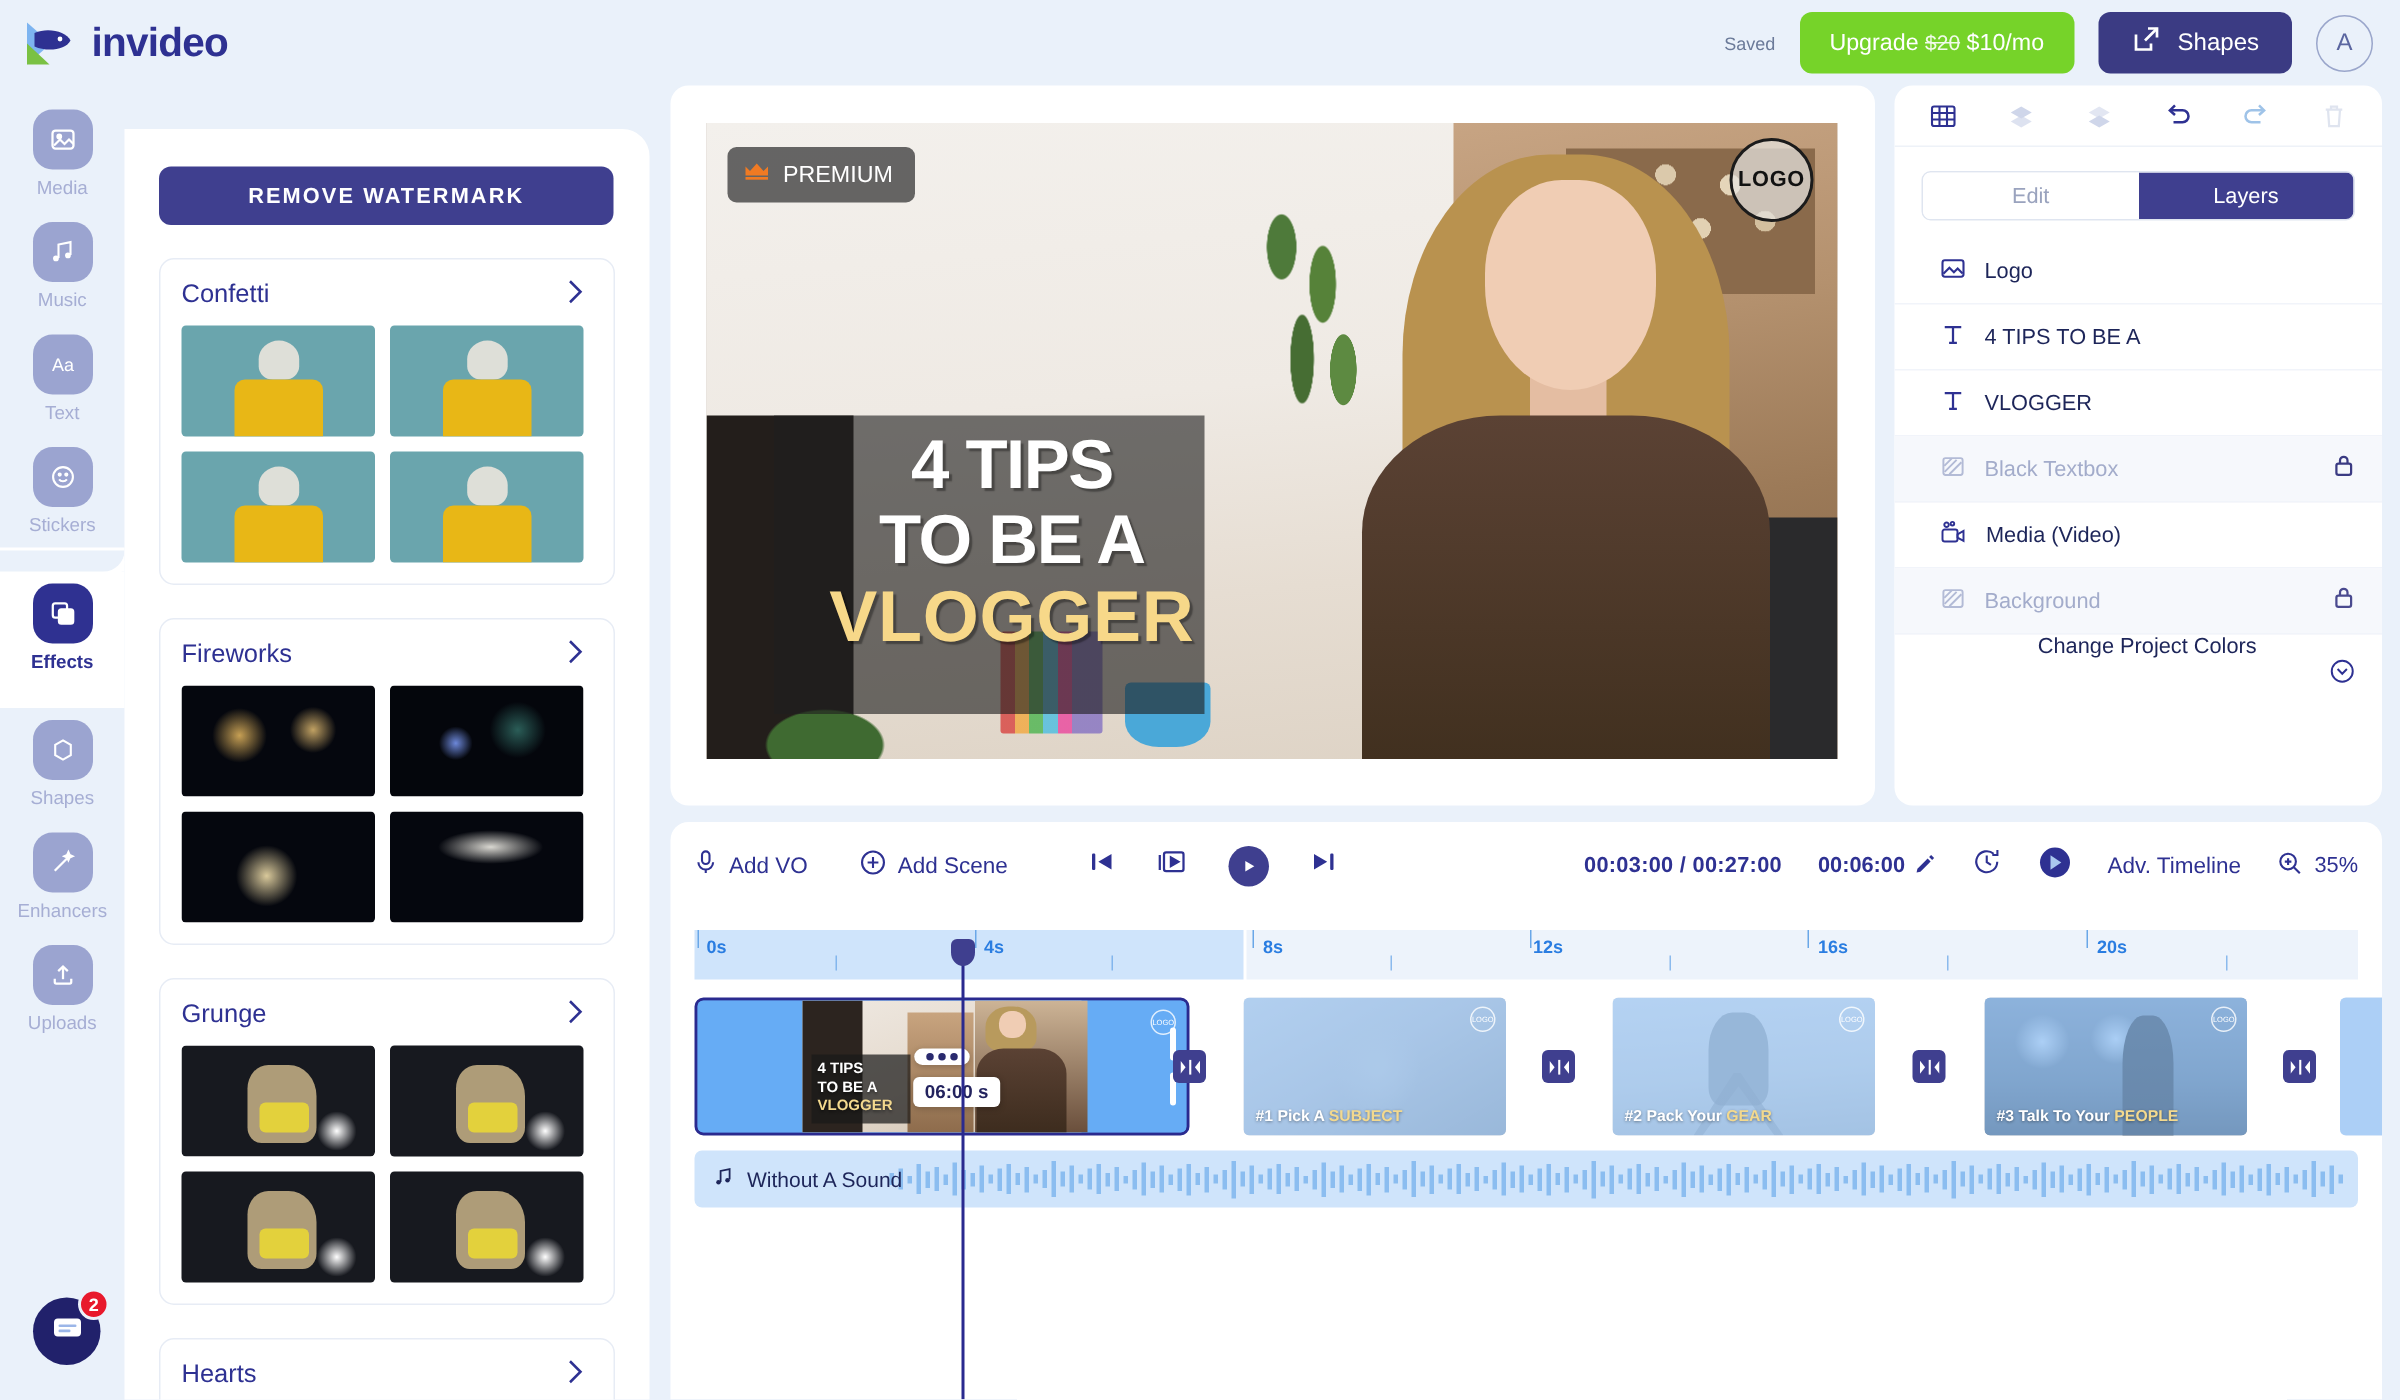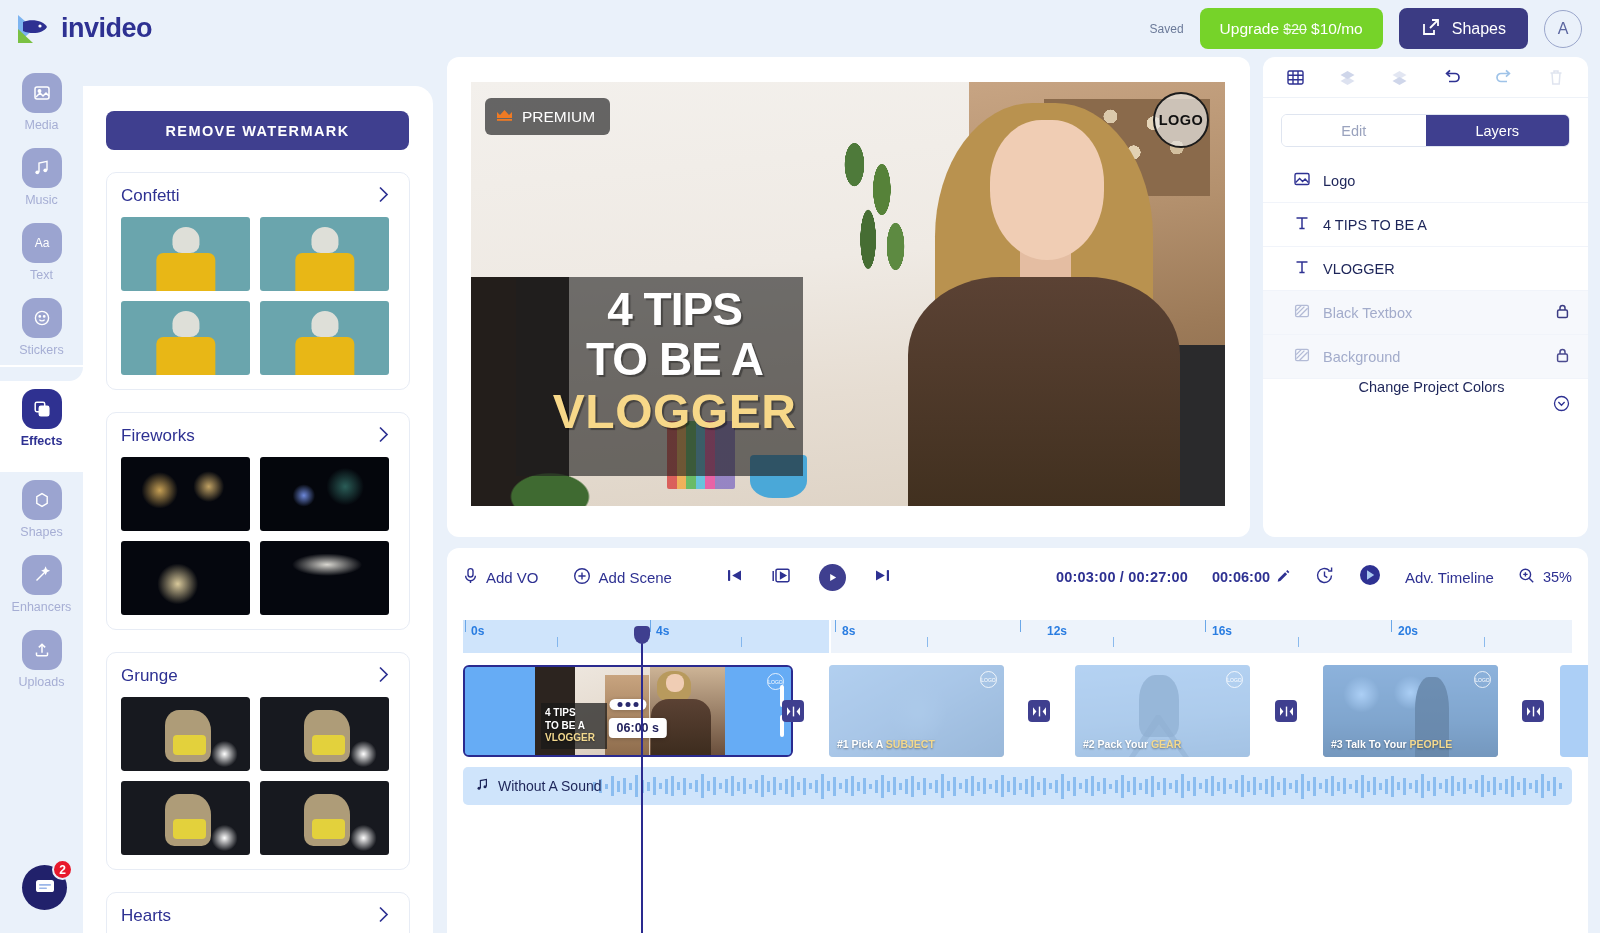--- a/index.html
+++ b/index.html
@@ -646,20 +646,31 @@
           </svg>
         </span>
         <span>Black Textbox</span>
         <span class="lock">
           <svg width="15" height="17" viewBox="0 0 15 17" fill="none" stroke="#3b3b83" stroke-width="1.5">
             <rect x="2.6" y="7" width="9.8" height="7.6" rx="1.4"></rect>
               <path d="M5 7V5a2.5 2.5 0 0 1 5 0v2"></path>
           </svg>
         </span>
       </div>
+      <div class="layer-row">
+        <span>
+          <svg width="19" height="18" viewBox="0 0 19 18" fill="none" stroke="#2e3192" stroke-width="1.3">
+            <rect x="2" y="7" width="10" height="8" rx="1.5"></rect>
+              <path d="M12 10.2l4-2.2v6.6l-4-2.2z"></path>
+            <circle cx="4.7" cy="3.8" r="1.5"></circle>
+              <circle cx="8.6" cy="3.1" r="1.2"></circle>
+          </svg>
+        </span>
+        <span>Media (Video)</span>
+      </div>
       <div class="layer-row locked">
         <span>
           <svg width="18" height="18" viewBox="0 0 18 18" fill="none" stroke="#b3bbd6" stroke-width="1.3">
             <rect x="2.6" y="3.4" width="12.8" height="11.2" rx="1.4"></rect>
               <path d="M3.4 12.6l8-8M6.6 14.2l8-8M3.2 8.6l5-5"></path>
           </svg>
         </span>
         <span>Background</span>
         <span class="lock">
           <svg width="15" height="17" viewBox="0 0 15 17" fill="none" stroke="#4a4a8f" stroke-width="1.5">
@@ -775,21 +786,21 @@
       <span class="rtick" style="left:2px;"></span>
       <span class="rlabel" style="left:8px;">0s</span>
       <span class="rtick min" style="left:94px;"></span>
       <span class="rtick" style="left:187px;"></span>
       <span class="rlabel" style="left:193px;">4s</span>
       <span class="rtick min" style="left:278px;"></span>
       <span class="rtick" style="left:372px;"></span>
       <span class="rlabel" style="left:379px;">8s</span>
       <span class="rtick min" style="left:464px;"></span>
       <span class="rtick" style="left:557px;"></span>
-      <span class="rlabel" style="left:584px;">12s</span>
+      <span class="rlabel" style="left:559px;">12s</span>
       <span class="rtick min" style="left:650px;"></span>
       <span class="rtick" style="left:742px;"></span>
       <span class="rlabel" style="left:749px;">16s</span>
       <span class="rtick min" style="left:835px;"></span>
       <span class="rtick" style="left:928px;"></span>
       <span class="rlabel" style="left:935px;">20s</span>
       <span class="rtick min" style="left:1021px;"></span>
     </div>
 
     <div class="track">

